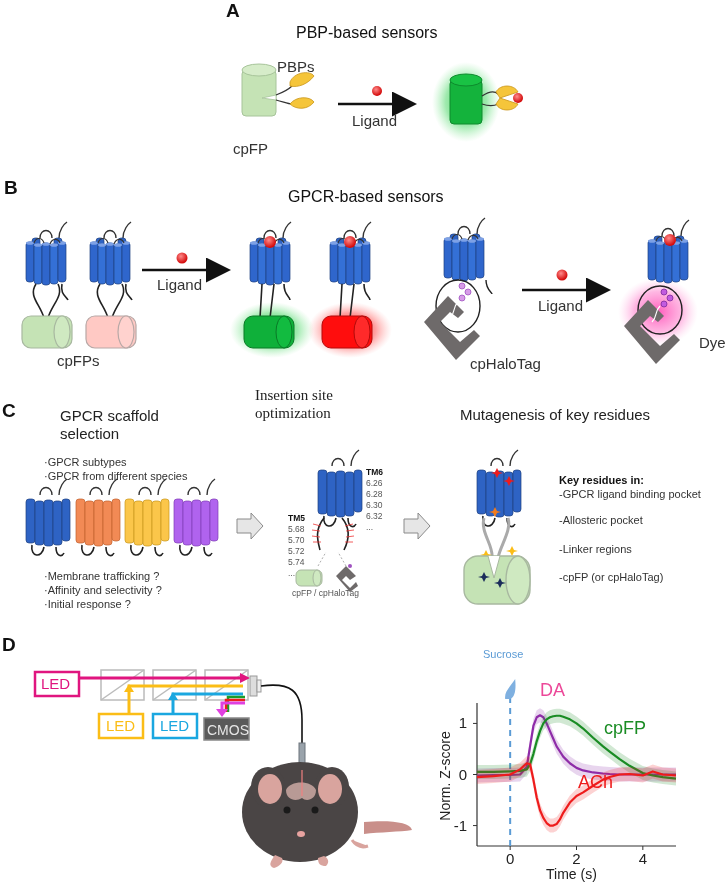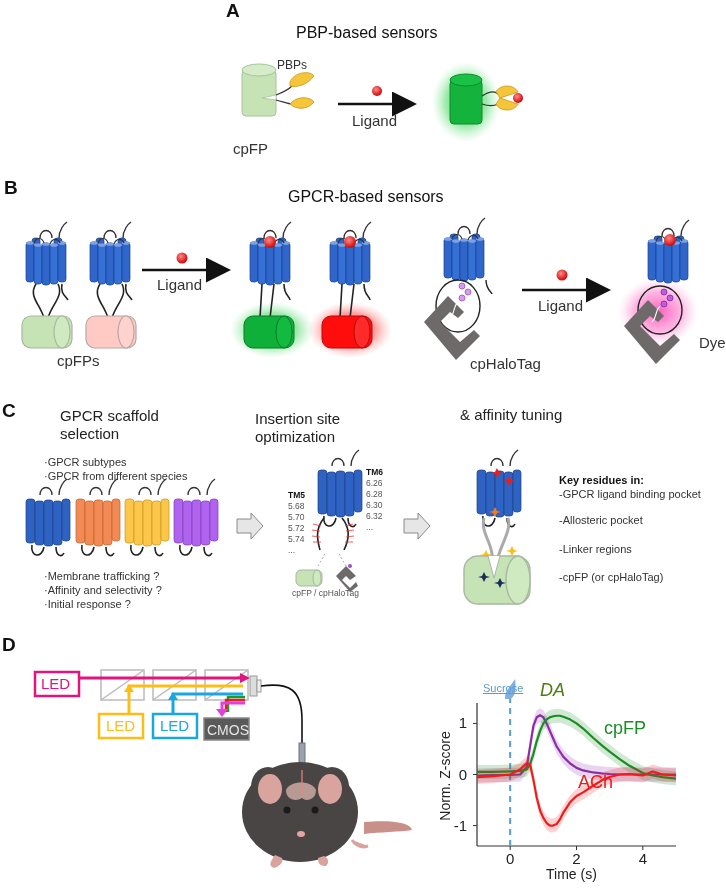--- a/index.html
+++ b/index.html
@@ -89,21 +89,21 @@
     <ellipse cx="466" cy="80" rx="16" ry="6" fill="#19c244" stroke="#0e8a2d" stroke-width="1"></ellipse>
   </g>
   <g>
     <path d="M482,96 C488,92 494,90 498,94" fill="none" stroke="#333" stroke-width="1.2"></path>
     <path d="M482,104 C488,106 494,106 498,104" fill="none" stroke="#333" stroke-width="1.2"></path>
     <path d="M496,92 C500,84 514,84 518,92 L500,98 z" fill="#f5c53a" stroke="#c9961a" stroke-width="0.8"></path>
     <path d="M496,104 C500,112 514,112 518,104 L500,98 z" fill="#f5c53a" stroke="#c9961a" stroke-width="0.8"></path>
     <circle cx="518" cy="98" r="5" fill="url(#ligandGrad)"></circle>
   </g>
 </svg>
-<div class="lbl" style="left:277px;top:58px;font-size:12px;">PBPs</div>
+<div class="lbl" style="left:277px;top:58px;font-size:15px;">PBPs</div>
 <div class="lbl" style="left:233px;top:140px;font-size:15px;">cpFP</div>
 <div class="lbl" style="left:352px;top:112px;font-size:15px;">Ligand</div>
 
 <div class="panel-letter" style="left:4px;top:177px;">B</div>
 <div class="panel-title" style="left:288px;top:188px;">GPCR-based sensors</div>
 
 <svg width="726" height="890">
 
   <g>
       <use href="#gpcr" x="26" y="234"></use>
@@ -193,44 +193,44 @@
 <div class="bullets" style="left:44px;top:455px;">
   <div>·GPCR subtypes</div>
   <div>·GPCR from different species</div>
 </div>
 <div class="bullets" style="left:44px;top:569px;">
   <div>·Membrane trafficking ?</div>
   <div>·Affinity and selectivity ?</div>
   <div>·Initial response ?</div>
 </div>
 
-<div class="step-title" style="left:255px;top:410px;width:110px;">
+<div class="step-title" style="left:255px;top:386px;width:110px;font-family:Liberation Serif, serif;">
   <div>Insertion site</div>
   <div>optimization</div>
 </div>
 <div class="abs tiny" style="left:288px;top:490px;">
-  <div style="font-weight:bold;color:#111;">TM5</div>
+  <div style="font-weight:bold;color:#111;margin-top:23px;">TM5</div>
   <div>5.68</div>
   <div>5.70</div>
   <div>5.72</div>
   <div>5.74</div>
   <div>...</div>
 </div>
 <div class="abs tiny" style="left:366px;top:467px;">
   <div style="font-weight:bold;color:#111;">TM6</div>
   <div>6.26</div>
   <div>6.28</div>
   <div>6.30</div>
   <div>6.32</div>
   <div>...</div>
 </div>
 <div class="abs" style="left:292px;top:588px;font-size:8.5px;color:#555;">cpFP / cpHaloTag</div>
 
 <div class="step-title" style="left:460px;top:406px;width:210px;">
-  <div>&amp; affinity tuning</div>
+  <div>Mutagenesis of key residues</div>
 </div>
 <div class="abs" style="left:559px;top:474px;font-size:11px;font-weight:bold;color:#111;">Key residues in:</div>
 <div class="abs" style="left:559px;top:488px;font-size:11px;">-GPCR ligand binding pocket</div>
 <div class="abs" style="left:559px;top:514px;font-size:11px;">-Allosteric pocket</div>
 <div class="abs" style="left:559px;top:543px;font-size:11px;">-Linker regions</div>
 <div class="abs" style="left:559px;top:571px;font-size:11px;">-cpFP (or cpHaloTag)</div>
 
 <svg width="726" height="890">
   <defs>
     <g id="gpcrColor">
@@ -384,18 +384,18 @@
     <text x="467" y="728.4285714285714" text-anchor="end" font-size="15" fill="#222" font-family="Liberation Sans, sans-serif">1</text>
     <line x1="510.1666666666667" y1="697" x2="510.1666666666667" y2="848" stroke="#5b9bd5" stroke-width="2" stroke-dasharray="6,5"></line>
     <path d="M505.1666666666667,699 C504.1666666666667,691 510.1666666666667,687 515.1666666666667,679 C516.1666666666667,689 515.1666666666667,697 510.1666666666667,699 z" fill="#7fb0e0"></path>
     <polygon points="477,768.5214285714286 493.5833333333333,768.0107142857142 510.1666666666667,768.0107142857142 520.1166666666667,767.5 526.75,759.8392857142858 530.0666666666666,739.4107142857142 533.3833333333333,718.9821428571429 536.7,710.3 540.0166666666667,708.2571428571429 543.3333333333334,710.3 546.65,716.4285714285714 549.9666666666667,724.0892857142857 553.2833333333333,731.75 556.6,739.4107142857142 559.9166666666666,744.5178571428571 563.2333333333333,749.625 569.8666666666667,756.2642857142857 576.5,760.8607142857143 583.1333333333333,763.4142857142857 593.0833333333334,765.4571428571428 603.0333333333333,766.4785714285714 609.6666666666666,766.9892857142858 619.6166666666667,767.5 629.5666666666666,767.5 642.8333333333334,767.5 652.7833333333333,767.5 662.7333333333333,767.5 676,767.5 676,781.5 662.7333333333333,781.5 652.7833333333333,781.5 642.8333333333334,781.5 629.5666666666666,781.5 619.6166666666667,781.5 609.6666666666666,780.9892857142858 603.0333333333333,780.4785714285714 593.0833333333334,779.4571428571428 583.1333333333333,777.4142857142857 576.5,774.8607142857143 569.8666666666667,770.2642857142857 563.2333333333333,763.625 559.9166666666666,758.5178571428571 556.6,753.4107142857142 553.2833333333333,745.75 549.9666666666667,738.0892857142857 546.65,730.4285714285714 543.3333333333334,724.3 540.0166666666667,722.2571428571429 536.7,724.3 533.3833333333333,732.9821428571429 530.0666666666666,753.4107142857142 526.75,773.8392857142858 520.1166666666667,781.5 510.1666666666667,782.0107142857142 493.5833333333333,782.0107142857142 477,782.5214285714286" fill="#8e2ca8" fill-opacity="0.2" stroke="none"></polygon>
     <polyline points="477,775.5214285714286 493.5833333333333,775.0107142857142 510.1666666666667,775.0107142857142 520.1166666666667,774.5 526.75,766.8392857142858 530.0666666666666,746.4107142857142 533.3833333333333,725.9821428571429 536.7,717.3 540.0166666666667,715.2571428571429 543.3333333333334,717.3 546.65,723.4285714285714 549.9666666666667,731.0892857142857 553.2833333333333,738.75 556.6,746.4107142857142 559.9166666666666,751.5178571428571 563.2333333333333,756.625 569.8666666666667,763.2642857142857 576.5,767.8607142857143 583.1333333333333,770.4142857142857 593.0833333333334,772.4571428571428 603.0333333333333,773.4785714285714 609.6666666666666,773.9892857142858 619.6166666666667,774.5 629.5666666666666,774.5 642.8333333333334,774.5 652.7833333333333,774.5 662.7333333333333,774.5 676,774.5" fill="none" stroke="#8e2ca8" stroke-width="2.2" stroke-linejoin="round"></polyline>
     <polygon points="477,764.9464285714286 493.5833333333333,764.9464285714286 510.1666666666667,764.4357142857143 520.1166666666667,763.925 526.75,762.3928571428571 530.0666666666666,757.2857142857143 533.3833333333333,747.0714285714286 536.7,734.3035714285714 540.0166666666667,724.0892857142857 543.3333333333334,716.4285714285714 546.65,712.3428571428572 549.9666666666667,710.3 553.2833333333333,709.2785714285715 556.6,708.7678571428571 559.9166666666666,708.7678571428571 563.2333333333333,709.7892857142857 569.8666666666667,712.3428571428572 576.5,716.4285714285714 583.1333333333333,721.5357142857143 593.0833333333334,730.7285714285714 603.0333333333333,739.4107142857142 609.6666666666666,744.5178571428571 619.6166666666667,752.1785714285714 629.5666666666666,758.8178571428572 642.8333333333334,765.9678571428572 652.7833333333333,768.5214285714286 662.7333333333333,770.0535714285714 676,771.5857142857143 676,785.5857142857143 662.7333333333333,784.0535714285714 652.7833333333333,782.5214285714286 642.8333333333334,779.9678571428572 629.5666666666666,772.8178571428572 619.6166666666667,766.1785714285714 609.6666666666666,758.5178571428571 603.0333333333333,753.4107142857142 593.0833333333334,744.7285714285714 583.1333333333333,735.5357142857143 576.5,730.4285714285714 569.8666666666667,726.3428571428572 563.2333333333333,723.7892857142857 559.9166666666666,722.7678571428571 556.6,722.7678571428571 553.2833333333333,723.2785714285715 549.9666666666667,724.3 546.65,726.3428571428572 543.3333333333334,730.4285714285714 540.0166666666667,738.0892857142857 536.7,748.3035714285714 533.3833333333333,761.0714285714286 530.0666666666666,771.2857142857143 526.75,776.3928571428571 520.1166666666667,777.925 510.1666666666667,778.4357142857143 493.5833333333333,778.9464285714286 477,778.9464285714286" fill="#1a8c24" fill-opacity="0.2" stroke="none"></polygon>
     <polyline points="477,771.9464285714286 493.5833333333333,771.9464285714286 510.1666666666667,771.4357142857143 520.1166666666667,770.925 526.75,769.3928571428571 530.0666666666666,764.2857142857143 533.3833333333333,754.0714285714286 536.7,741.3035714285714 540.0166666666667,731.0892857142857 543.3333333333334,723.4285714285714 546.65,719.3428571428572 549.9666666666667,717.3 553.2833333333333,716.2785714285715 556.6,715.7678571428571 559.9166666666666,715.7678571428571 563.2333333333333,716.7892857142857 569.8666666666667,719.3428571428572 576.5,723.4285714285714 583.1333333333333,728.5357142857143 593.0833333333334,737.7285714285714 603.0333333333333,746.4107142857142 609.6666666666666,751.5178571428571 619.6166666666667,759.1785714285714 629.5666666666666,765.8178571428572 642.8333333333334,772.9678571428572 652.7833333333333,775.5214285714286 662.7333333333333,777.0535714285714 676,778.5857142857143" fill="none" stroke="#1a8c24" stroke-width="2.2" stroke-linejoin="round"></polyline>
     <polygon points="477,770.0535714285714 493.5833333333333,769.0321428571428 510.1666666666667,767.5 520.1166666666667,762.3928571428571 526.75,756.2642857142857 530.0666666666666,757.2857142857143 533.3833333333333,772.6071428571429 536.7,790.4821428571429 540.0166666666667,803.25 543.3333333333334,810.9107142857143 546.65,816.0178571428571 549.9666666666667,818.5714285714286 553.2833333333333,818.5714285714286 556.6,817.0392857142857 559.9166666666666,812.4428571428572 563.2333333333333,805.8035714285714 569.8666666666667,795.5892857142857 576.5,788.95 583.1333333333333,785.375 593.0833333333334,778.7357142857143 603.0333333333333,772.6071428571429 609.6666666666666,770.0535714285714 619.6166666666667,767.5 629.5666666666666,766.9892857142858 642.8333333333334,768.5214285714286 652.7833333333333,764.4357142857143 662.7333333333333,767.5 676,768.5214285714286 676,782.5214285714286 662.7333333333333,781.5 652.7833333333333,778.4357142857143 642.8333333333334,782.5214285714286 629.5666666666666,780.9892857142858 619.6166666666667,781.5 609.6666666666666,784.0535714285714 603.0333333333333,786.6071428571429 593.0833333333334,792.7357142857143 583.1333333333333,799.375 576.5,802.95 569.8666666666667,809.5892857142857 563.2333333333333,819.8035714285714 559.9166666666666,826.4428571428572 556.6,831.0392857142857 553.2833333333333,832.5714285714286 549.9666666666667,832.5714285714286 546.65,830.0178571428571 543.3333333333334,824.9107142857143 540.0166666666667,817.25 536.7,804.4821428571429 533.3833333333333,786.6071428571429 530.0666666666666,771.2857142857143 526.75,770.2642857142857 520.1166666666667,776.3928571428571 510.1666666666667,781.5 493.5833333333333,783.0321428571428 477,784.0535714285714" fill="#ee1c1c" fill-opacity="0.2" stroke="none"></polygon>
     <polyline points="477,777.0535714285714 493.5833333333333,776.0321428571428 510.1666666666667,774.5 520.1166666666667,769.3928571428571 526.75,763.2642857142857 530.0666666666666,764.2857142857143 533.3833333333333,779.6071428571429 536.7,797.4821428571429 540.0166666666667,810.25 543.3333333333334,817.9107142857143 546.65,823.0178571428571 549.9666666666667,825.5714285714286 553.2833333333333,825.5714285714286 556.6,824.0392857142857 559.9166666666666,819.4428571428572 563.2333333333333,812.8035714285714 569.8666666666667,802.5892857142857 576.5,795.95 583.1333333333333,792.375 593.0833333333334,785.7357142857143 603.0333333333333,779.6071428571429 609.6666666666666,777.0535714285714 619.6166666666667,774.5 629.5666666666666,773.9892857142858 642.8333333333334,775.5214285714286 652.7833333333333,771.4357142857143 662.7333333333333,774.5 676,775.5214285714286" fill="none" stroke="#ee1c1c" stroke-width="2.2" stroke-linejoin="round"></polyline>
   </svg>
-<div class="abs" style="left:483px;top:682px;font-size:11px;color:#5b9bd5;text-decoration:underline;">Sucrose</div>
+<div class="abs" style="left:483px;top:648px;font-size:11px;color:#5b9bd5;">Sucrose</div>
 <div class="abs" style="left:546px;top:866px;font-size:14px;color:#222;">Time (s)</div>
 <div class="abs" style="left:390px;top:768px;font-size:14px;color:#222;transform:rotate(-90deg);transform-origin:center;width:110px;text-align:center;">Norm. Z-score</div>
-<div class="legend-txt" style="left:540px;top:680px;color:#4d7c0f;font-style:italic;">DA</div>
+<div class="legend-txt" style="left:540px;top:680px;color:#ec4899;">DA</div>
 <div class="legend-txt" style="left:604px;top:718px;color:#1a8c24;">cpFP</div>
 <div class="legend-txt" style="left:578px;top:772px;color:#ee1c1c;">ACh</div>
 
 </body></html>

